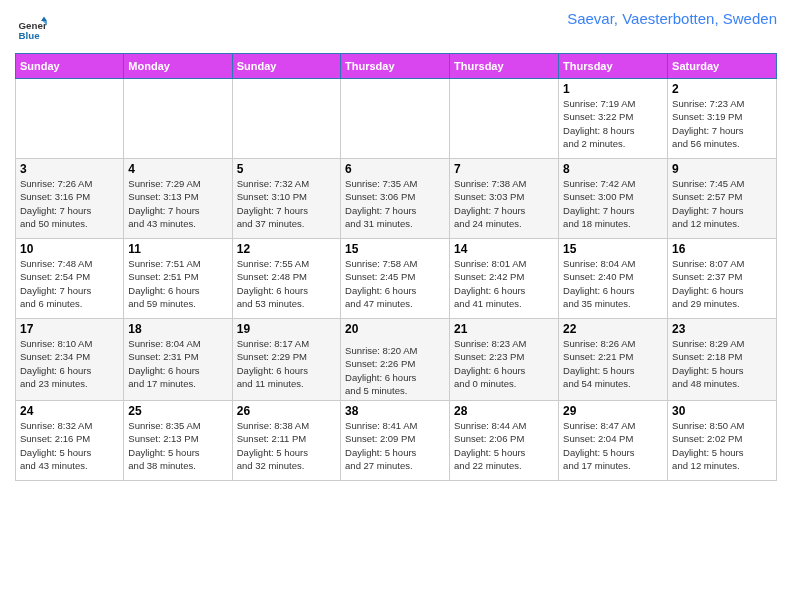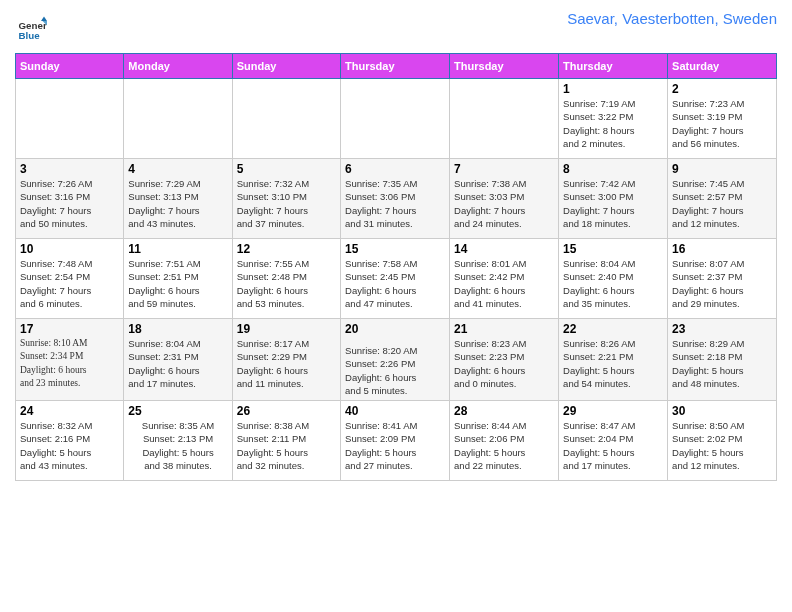--- a/index.html
+++ b/index.html
@@ -231,21 +231,21 @@
             <span class="day-number">16</span>
             <div class="day-info" style="white-space: pre-line;">Sunrise: 8:07 AM
 Sunset: 2:37 PM
 Daylight: 6 hours
 and 29 minutes.</div>
           </td>
         </tr>
         <tr>
           <td>
             <span class="day-number">17</span>
-            <div class="day-info" style="white-space: pre-line; font-family: Liberation Serif, serif;">Sunrise: 8:10 AM
+            <div class="day-info" style="white-space: pre-line;">Sunrise: 8:10 AM
 Sunset: 2:34 PM
 Daylight: 6 hours
 and 23 minutes.</div>
           </td>
           <td>
             <span class="day-number">18</span>
             <div class="day-info" style="white-space: pre-line;">Sunrise: 8:04 AM
 Sunset: 2:31 PM
 Daylight: 6 hours
 and 17 minutes.</div>
@@ -289,34 +289,34 @@
         <tr>
           <td>
             <span class="day-number">24</span>
             <div class="day-info" style="white-space: pre-line;">Sunrise: 8:32 AM
 Sunset: 2:16 PM
 Daylight: 5 hours
 and 43 minutes.</div>
           </td>
           <td>
             <span class="day-number">25</span>
-            <div class="day-info" style="white-space: pre-line; text-align: center;">Sunrise: 8:35 AM
+            <div class="day-info" style="white-space: pre-line;">Sunrise: 8:35 AM
 Sunset: 2:13 PM
 Daylight: 5 hours
 and 38 minutes.</div>
           </td>
           <td>
             <span class="day-number">26</span>
             <div class="day-info" style="white-space: pre-line;">Sunrise: 8:38 AM
 Sunset: 2:11 PM
 Daylight: 5 hours
 and 32 minutes.</div>
           </td>
           <td>
-            <span class="day-number">40</span>
+            <span class="day-number">38</span>
             <div class="day-info" style="white-space: pre-line;">Sunrise: 8:41 AM
 Sunset: 2:09 PM
 Daylight: 5 hours
 and 27 minutes.</div>
           </td>
           <td>
             <span class="day-number">28</span>
             <div class="day-info" style="white-space: pre-line;">Sunrise: 8:44 AM
 Sunset: 2:06 PM
 Daylight: 5 hours

